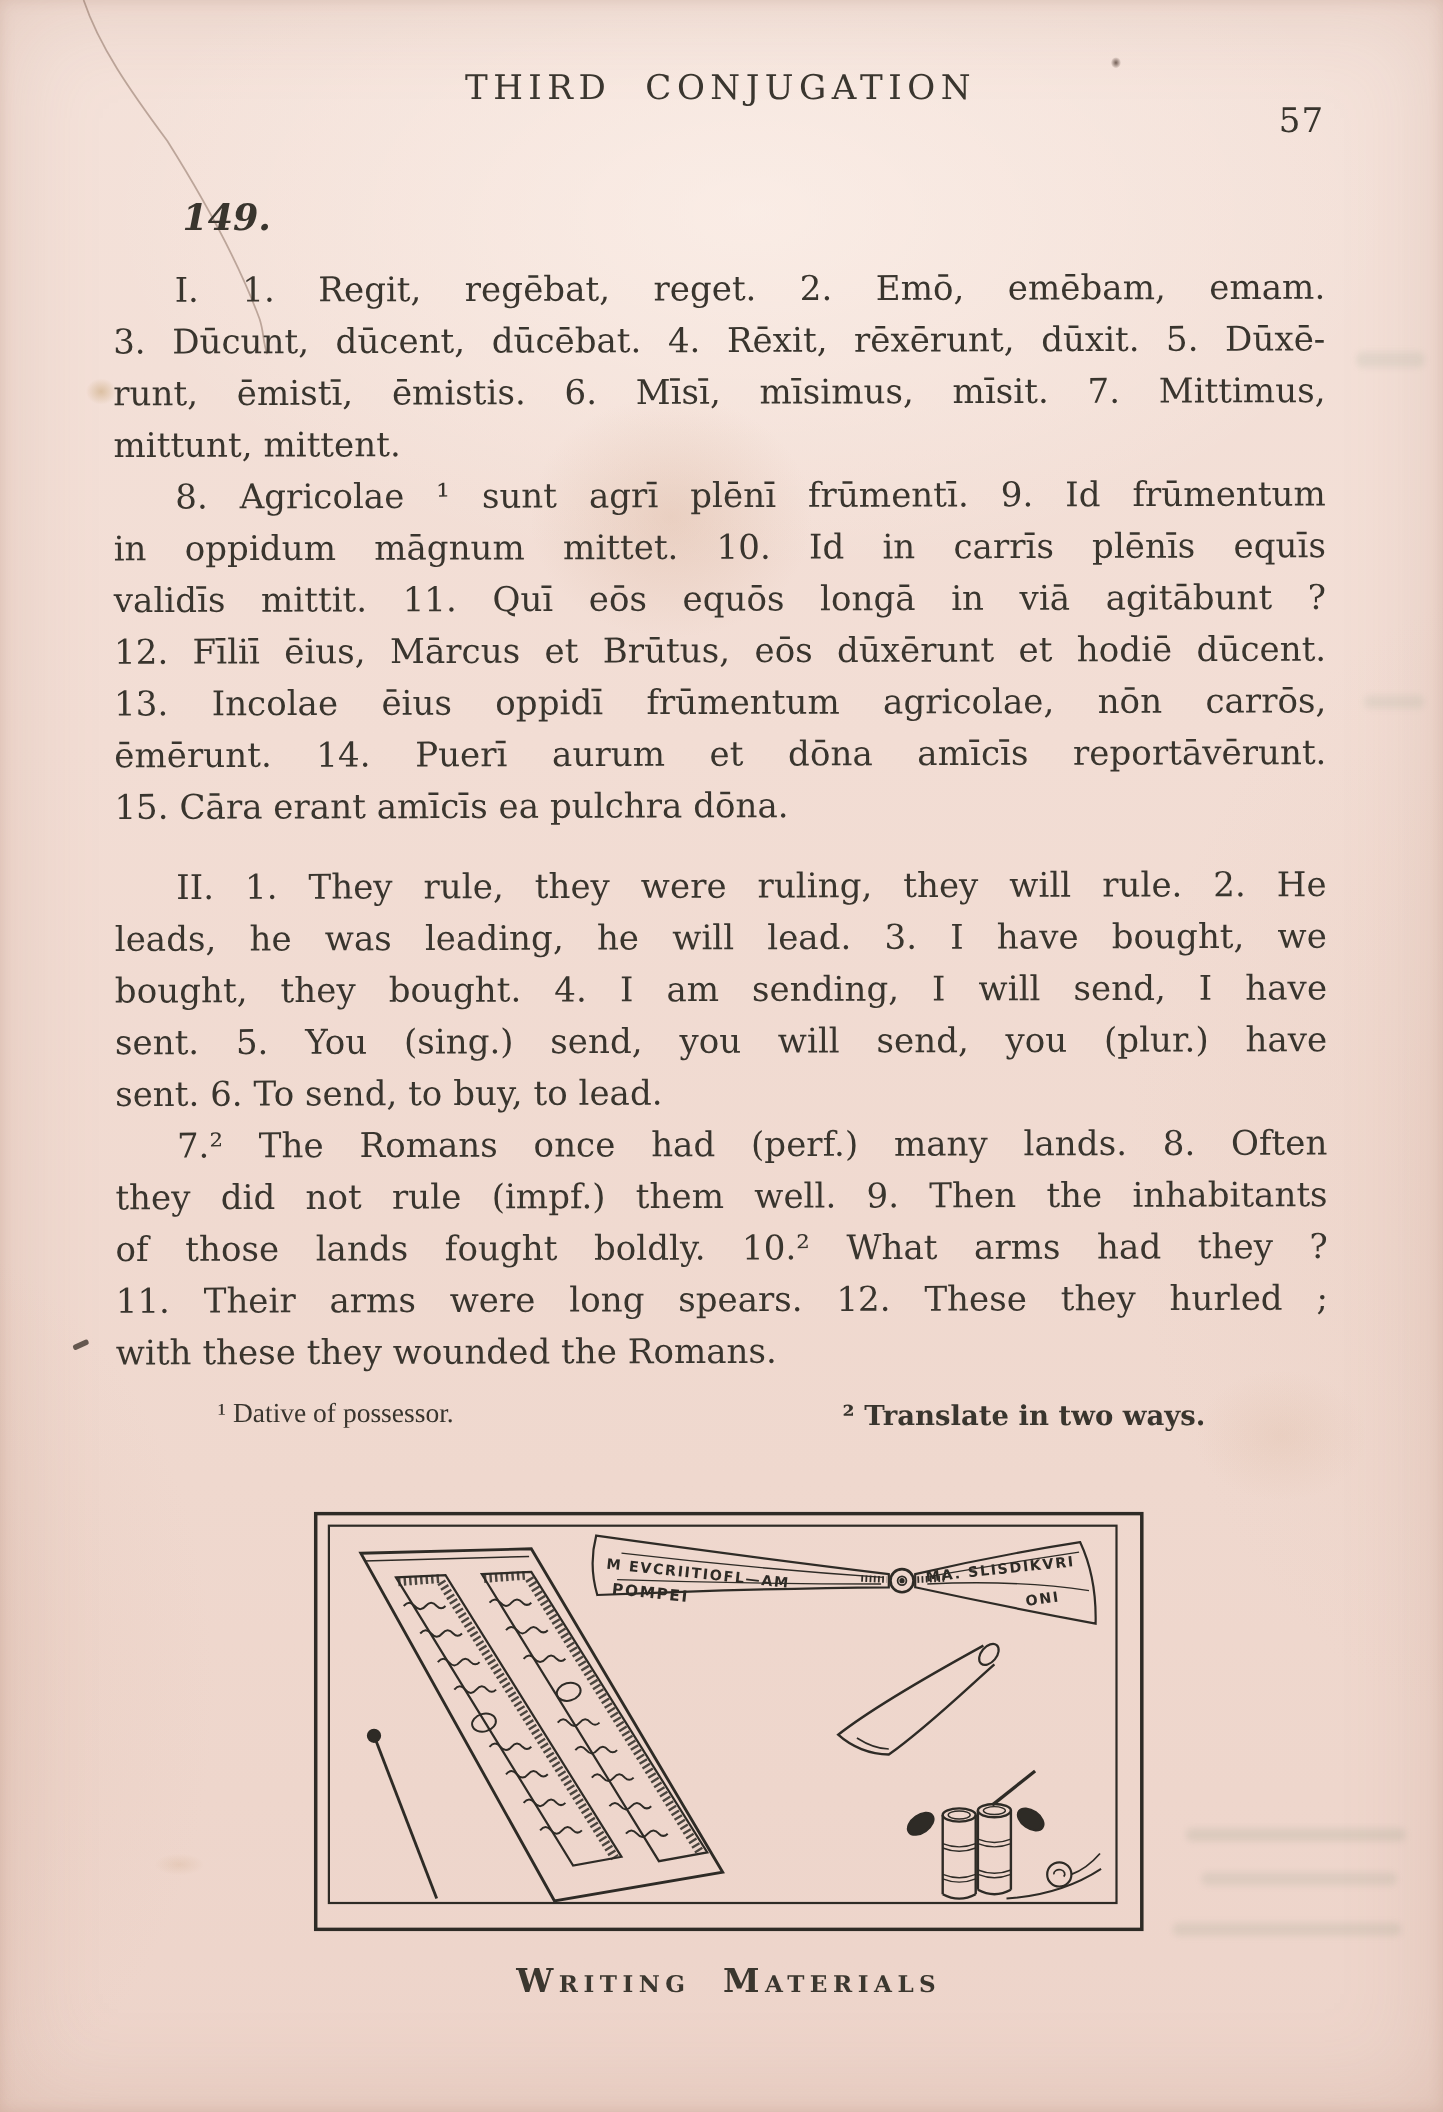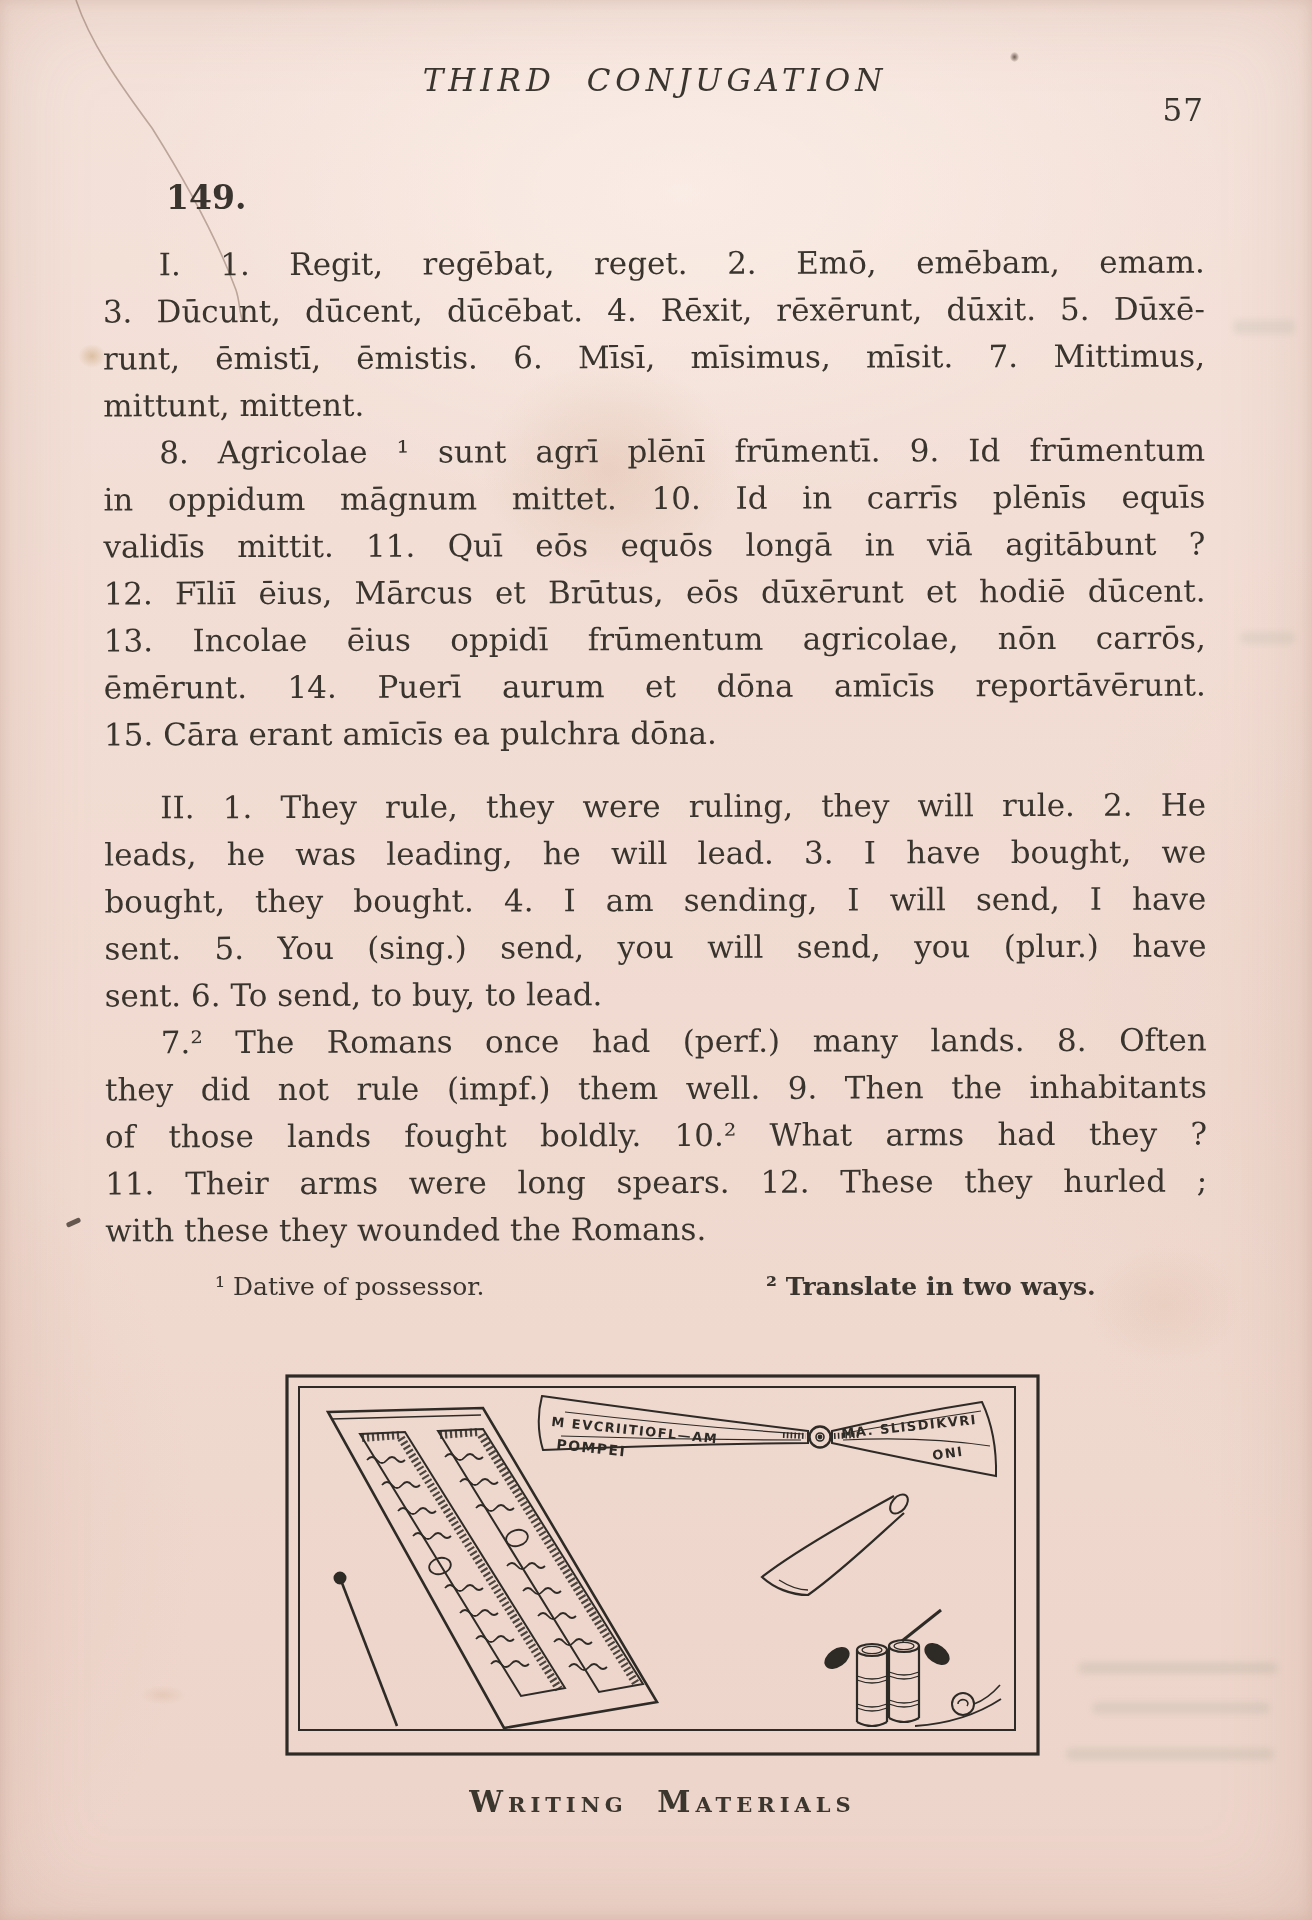--- a/index.html
+++ b/index.html
@@ -13,41 +13,41 @@
     box-shadow: inset 0 0 90px rgba(170,120,95,.22), inset 0 0 14px rgba(150,100,80,.18);
     font-family:"DejaVu Serif","Liberation Serif",serif;
     color:#39352e;
   }
   .stain{position:absolute;border-radius:50%;pointer-events:none;}
   .bleed{position:absolute;border-radius:6px;filter:blur(3px);pointer-events:none;}
   .crack{position:absolute;left:0;top:0;pointer-events:none;}
 
   .header-row{position:absolute;left:104px;top:62px;width:1102px;height:44px;}
   .page-title{
-    display:block;text-align:center;font-style:italic;font-size:31px;
+    display:block;text-align:center;font-size:31px;
     letter-spacing:5px;word-spacing:16px;color:#3a362f;
   }
   .page-number{position:absolute;right:2px;top:2px;font-size:31px;letter-spacing:1px;margin-top:28px;}
 
   .section-row{position:absolute;left:104px;top:178px;width:1102px;height:44px;}
-  .section-number{position:absolute;left:62px;top:0;font-weight:700;font-size:33px;}
+  .section-number{position:absolute;left:62px;top:0;font-weight:700;font-size:33px;font-style:italic;}
   .section-heading{display:block;text-align:center;font-weight:700;font-size:28px;letter-spacing:3px;}
 
   .body-text{position:absolute;left:104px;top:240px;width:1102px;transform:rotate(-0.15deg);}
   .para{margin:0;}
   .para-ii{margin-top:26px;}
   .line{
     line-height:47px;height:47px;font-size:31px;
     text-align:justify;text-align-last:justify;white-space:nowrap;
   }
   .line.short{text-align-last:left;white-space:normal;}
   .line.indent{padding-left:56px;}
 
   .footnotes{position:absolute;left:104px;top:1272px;width:1102px;height:40px;font-size:25px;}
-  .fn1{position:absolute;left:111px;top:0;}
+  .fn1{position:absolute;left:94px;top:0;font-family:Liberation Serif, serif;}
   .fn2{position:absolute;left:662px;top:0;font-weight:bold;}
 
   .figure{position:absolute;left:285px;top:1374px;width:755px;height:382px;}
   .figure svg{display:block;}
   .fig-caption{
     position:absolute;left:285px;top:1784px;width:755px;text-align:center;
     font-variant:small-caps;font-weight:600;font-size:30px;letter-spacing:5px;word-spacing:14px;
     color:#3b372f;
   }
   .insc{font-family:"DejaVu Sans","Liberation Sans",sans-serif;font-weight:700;

